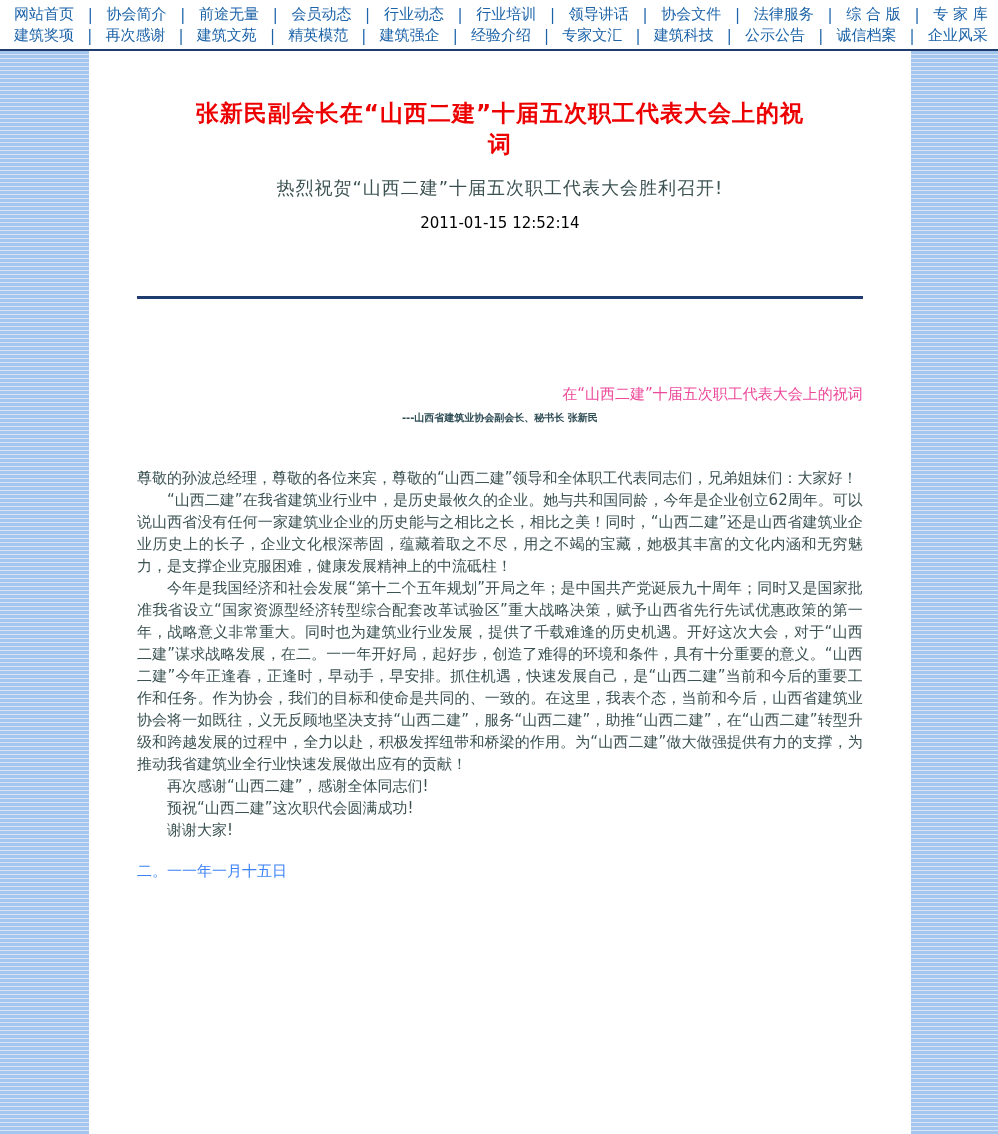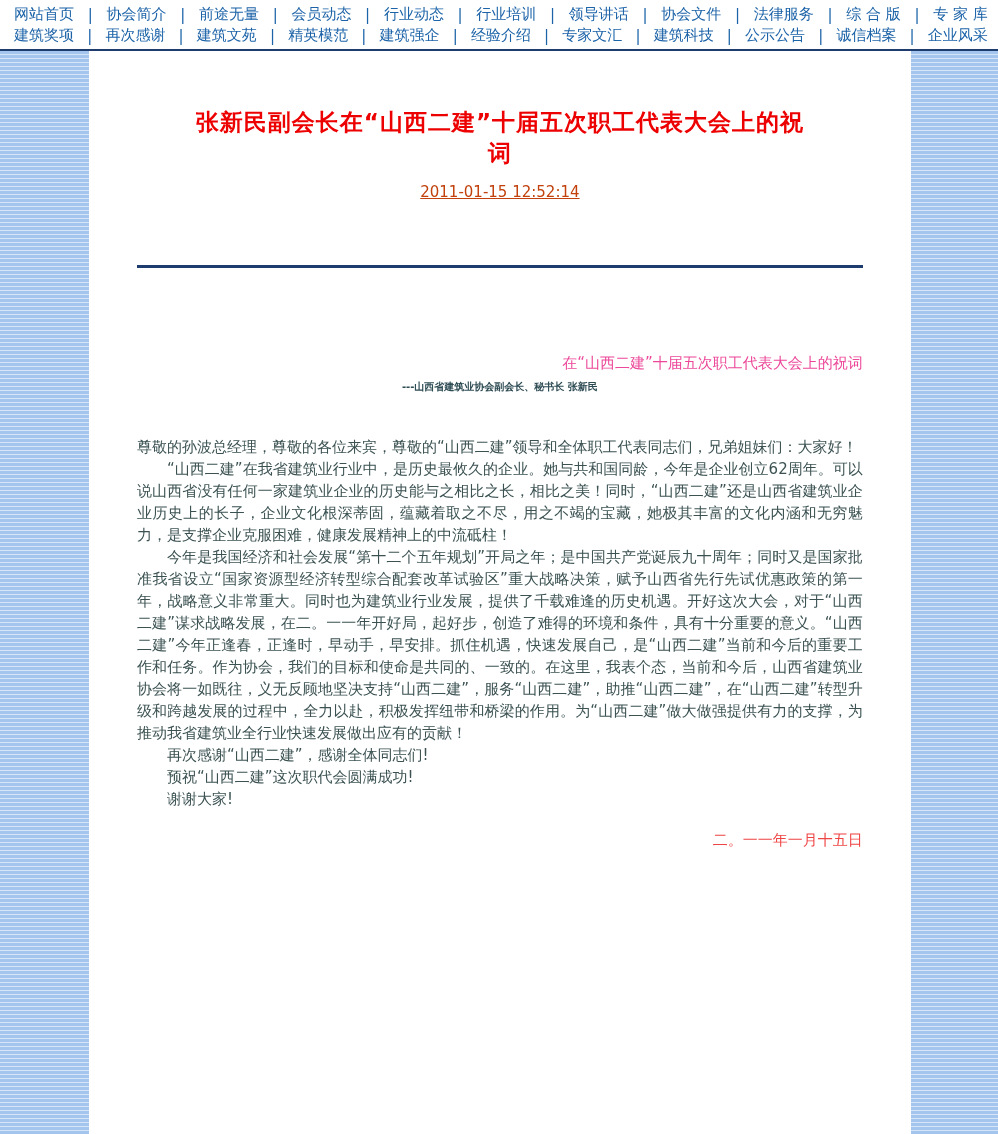--- a/index.html
+++ b/index.html
@@ -40,21 +40,20 @@
       #a4c6ee 0px,#a4c6ee 2.6px,
       #d6e4f8 2.6px,#d6e4f8 4px);
   }
   .stripe-left{width:100px;}
   .stripe-right{width:98px;}
   .content{
     width:912px;
     background:#ffffff;
     box-sizing:border-box;
     padding:0 48px 40px 48px;
-    margin-top:9px;
   }
   
   .title{
     margin:47px auto 0 auto;
     max-width:632px;
     font-size:23px;
     line-height:31px;
     letter-spacing:1px;
     font-weight:bold;
     color:#ed0000;
@@ -65,23 +64,22 @@
     font-size:18px;
     line-height:25px;
     letter-spacing:1px;
     color:#3c5252;
     text-align:center;
   }
   .datetime{
     margin-top:13px;
     font-size:15px;
     line-height:21px;
-    color:#c2410c;
+    color:#000000;
     text-align:center;
-    text-decoration:underline;
   }
   .rule{
     margin-top:62px;
     border:none;
     border-top:3px solid #1e3c6e;
     height:0;
   }
   .heading{
     margin-top:85px;
     font-size:15px;
@@ -107,22 +105,21 @@
   }
   .body-text p{
     margin:0;
     text-indent:2em;
   }
   .body-text p:first-child{text-indent:0;}
   .closing-date{
     margin-top:20px;
     font-size:15px;
     line-height:21px;
-    color:#ef4444;
-    text-align:right;
+    color:#3b82f6;
   }
 </style>
 </head>
 <body>
 
 <div>
 
   <nav class="topnav">
     <div class="nav-row">
         <a class="nav-link">网站首页</a>
@@ -170,20 +167,21 @@
         <span class="sep">|</span>
         <a class="nav-link">企业风采</a>
       </div>
   </nav>
 
   <div class="main-wrap">
     <div class="stripe stripe-left"></div>
 
     <div class="content">
       <h1 class="title">张新民副会长在“山西二建”十届五次职工代表大会上的祝词</h1>
+      <div class="subtitle">热烈祝贺“山西二建”十届五次职工代表大会胜利召开!</div>
       <div class="datetime">2011-01-15 12:52:14</div>
       <hr class="rule">
       <div class="heading">在“山西二建”十届五次职工代表大会上的祝词</div>
       <div class="byline">---山西省建筑业协会副会长、秘书长 张新民</div>
       <div class="body-text">
           <p>尊敬的孙波总经理，尊敬的各位来宾，尊敬的“山西二建”领导和全体职工代表同志们，兄弟姐妹们：大家好！</p>
           <p>“山西二建”在我省建筑业行业中，是历史最攸久的企业。她与共和国同龄，今年是企业创立62周年。可以说山西省没有任何一家建筑业企业的历史能与之相比之长，相比之美！同时，“山西二建”还是山西省建筑业企业历史上的长子，企业文化根深蒂固，蕴藏着取之不尽，用之不竭的宝藏，她极其丰富的文化内涵和无穷魅力，是支撑企业克服困难，健康发展精神上的中流砥柱！</p>
           <p>今年是我国经济和社会发展“第十二个五年规划”开局之年；是中国共产党诞辰九十周年；同时又是国家批准我省设立“国家资源型经济转型综合配套改革试验区”重大战略决策，赋予山西省先行先试优惠政策的第一年，战略意义非常重大。同时也为建筑业行业发展，提供了千载难逢的历史机遇。开好这次大会，对于“山西二建”谋求战略发展，在二。一一年开好局，起好步，创造了难得的环境和条件，具有十分重要的意义。“山西二建”今年正逢春，正逢时，早动手，早安排。抓住机遇，快速发展自己，是“山西二建”当前和今后的重要工作和任务。作为协会，我们的目标和使命是共同的、一致的。在这里，我表个态，当前和今后，山西省建筑业协会将一如既往，义无反顾地坚决支持“山西二建”，服务“山西二建”，助推“山西二建”，在“山西二建”转型升级和跨越发展的过程中，全力以赴，积极发挥纽带和桥梁的作用。为“山西二建”做大做强提供有力的支撑，为推动我省建筑业全行业快速发展做出应有的贡献！</p>
           <p>再次感谢“山西二建”，感谢全体同志们!</p>
           <p>预祝“山西二建”这次职代会圆满成功!</p>

